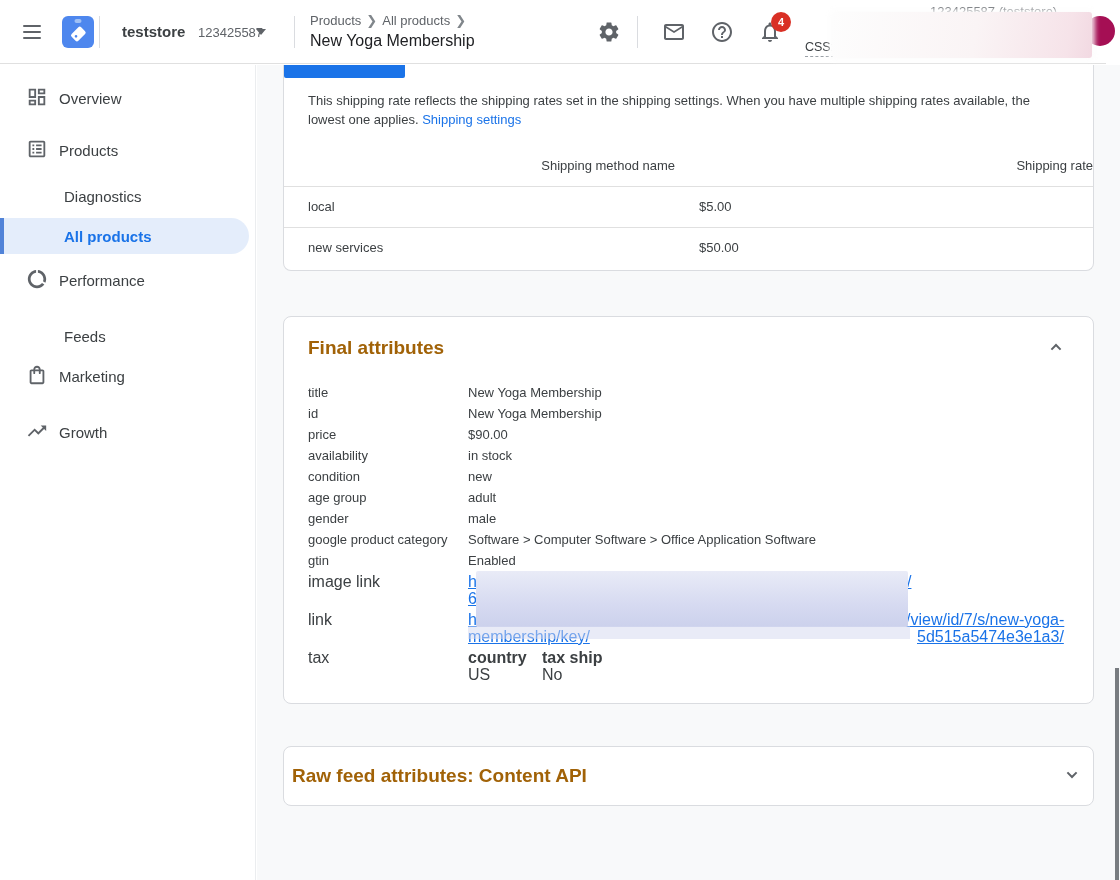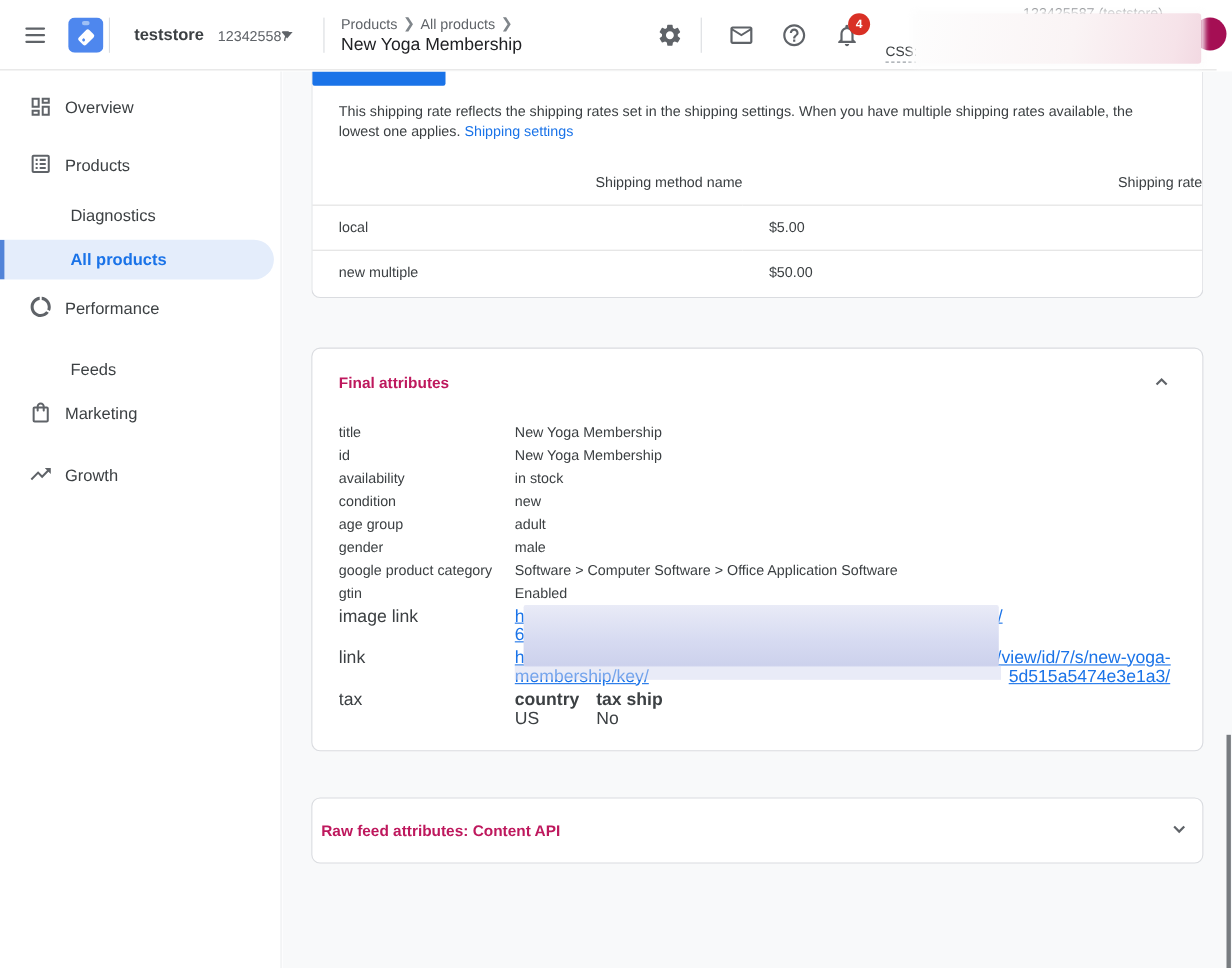--- a/index.html
+++ b/index.html
@@ -62,21 +62,21 @@
   .ship-table th { text-align:right; font-size:13px; font-weight:500; color:#3c4043;
                    height:40px; padding-left:24px; border-bottom:1px solid #e0e0e0; }
   .ship-table td { font-size:13px; color:#3c4043; height:41px; padding-left:24px;
                    border-bottom:1px solid #e0e0e0; }
   .ship-table tr:last-child td { border-bottom:none; }
   .ship-table .col1 { width:391px; }
   .ship-table tbody { border-bottom:3px solid transparent; }
 
   .card-attrs { margin-top:45px; padding:18px 24px 16px; }
   .card-head { display:flex; align-items:center; justify-content:space-between; }
-  .card-title { font-size:14px; color:#be185d; }
+  .card-title { font-size:19px; color:#a16207; }
   .chev-btn { background:none; border:none; width:26px; height:26px; cursor:pointer; padding:0; }
 
   .attrs { margin-top:23px; font-size:13px; }
   .attr-row { display:flex; margin-bottom:4px; min-height:17px; line-height:17px; }
   .attr-label { width:160px; flex:0 0 160px; color:#3c4043; }
   .attr-value { color:#3c4043; }
   .url { color:#1a73e8; text-decoration:underline; cursor:pointer; }
   .two-line { position:relative; width:600px; }
   .tl-line { position:relative; height:17px; line-height:17px; }
   .redact-big { position:absolute; left:8px; top:-2px; width:432px; height:56px; z-index:2;
@@ -213,21 +213,21 @@
           <th class="col1">Shipping method name</th>
           <th>Shipping rate</th>
         </tr>
       </thead>
       <tbody id="ship-rows">
           <tr>
             <td class="col1">local</td>
             <td>$5.00</td>
           </tr>
           <tr>
-            <td class="col1">new multiple</td>
+            <td class="col1">new services</td>
             <td>$50.00</td>
           </tr>
         </tbody>
     </table>
   </section>
 
   <section class="card card-attrs">
     <div class="card-head">
       <h2 class="card-title">Final attributes</h2>
       <button class="chev-btn">
@@ -240,20 +240,24 @@
     <div class="attrs" id="attr-rows">
         <div class="attr-row">
           <div class="attr-label">title</div>
           <div class="attr-value">New Yoga Membership</div>
         </div>
         <div class="attr-row">
           <div class="attr-label">id</div>
           <div class="attr-value">New Yoga Membership</div>
         </div>
         <div class="attr-row">
+          <div class="attr-label">price</div>
+          <div class="attr-value">$90.00</div>
+        </div>
+        <div class="attr-row">
           <div class="attr-label">availability</div>
           <div class="attr-value">in stock</div>
         </div>
         <div class="attr-row">
           <div class="attr-label">condition</div>
           <div class="attr-value">new</div>
         </div>
         <div class="attr-row">
           <div class="attr-label">age group</div>
           <div class="attr-value">adult</div>

